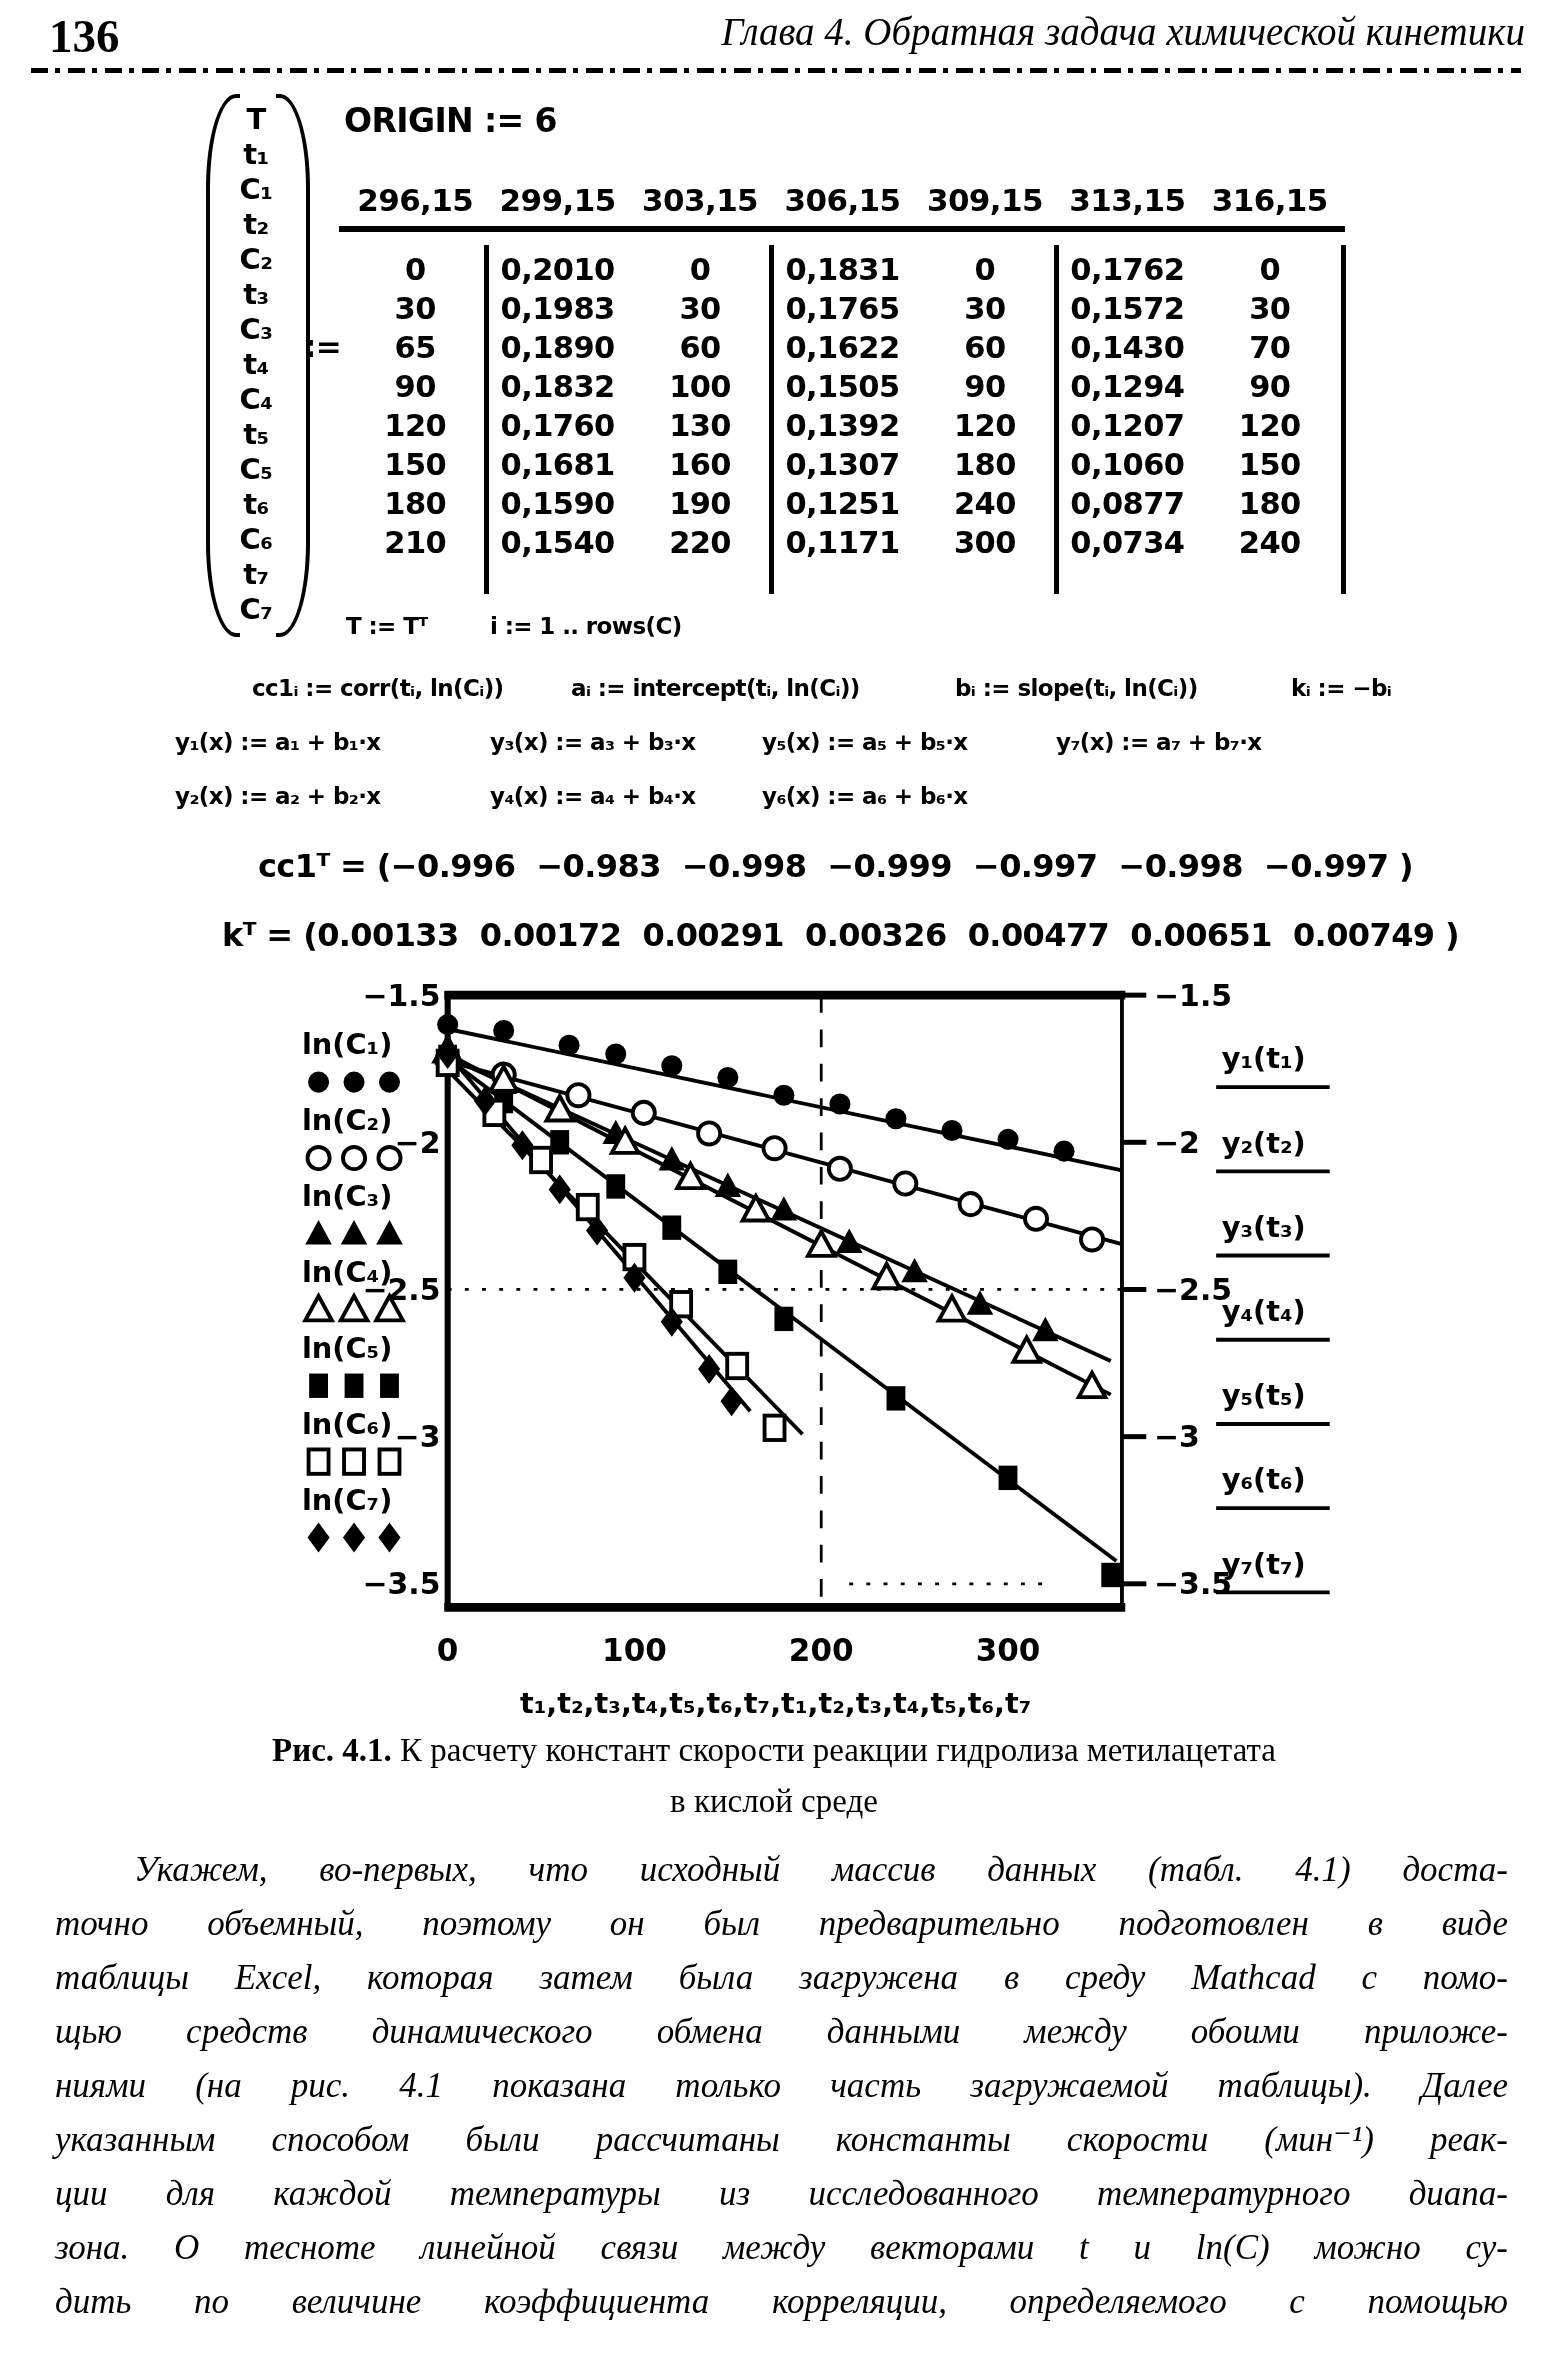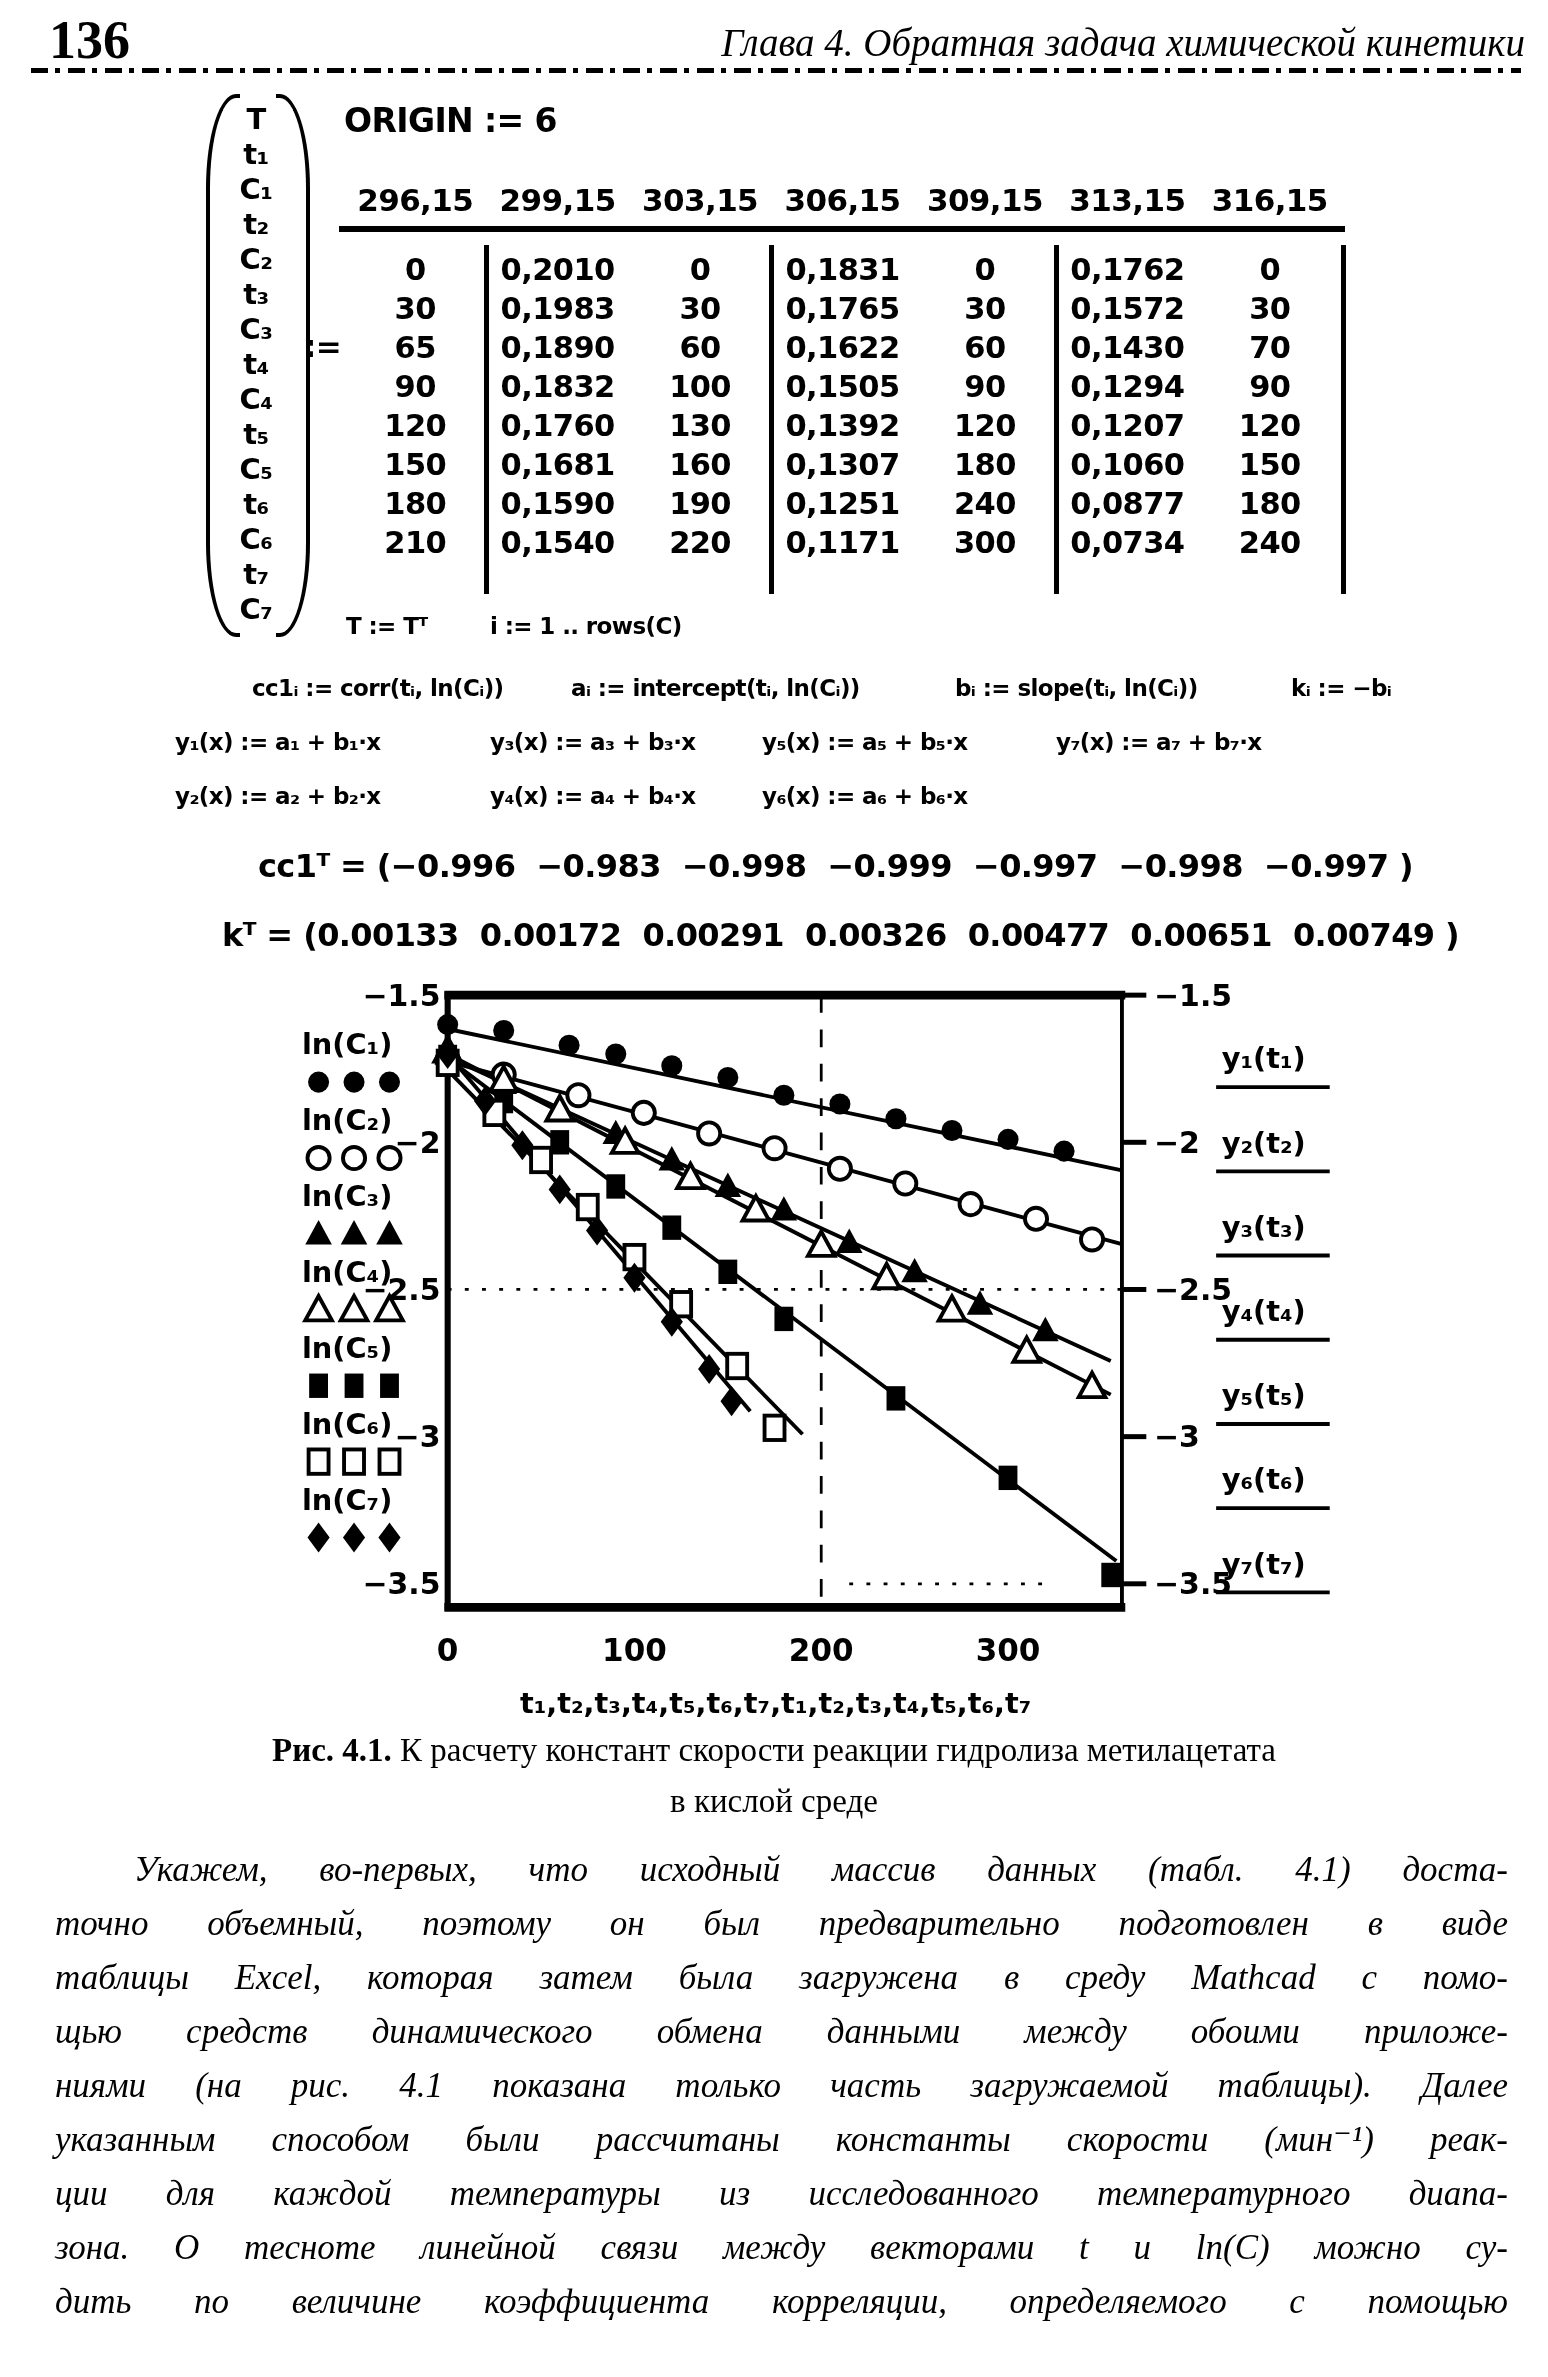--- a/index.html
+++ b/index.html
@@ -1,21 +1,21 @@
 <!DOCTYPE html>
 <html style="font-size:9px"><head>
 <meta charset="utf-8">
 <style>
   html,body{margin:0;padding:0;background:#888;}
   .page{position:relative;width:1548px;height:2377px;background:#ffffff;color:#000;overflow:hidden;}
   .abs{position:absolute;}
   .serif{font-family:"Liberation Serif","DejaVu Serif",serif;}
   .mc{font-family:"DejaVu Sans","Liberation Sans",sans-serif;font-weight:700;letter-spacing:-0.6px;}
-  #page-number{left:49px;top:9px;font-size:54px;font-weight:700;}
-  #chapter-header{right:23px;top:20px;font-size:39px;font-style:italic;}
+  #page-number{left:49px;top:9px;font-size:47px;font-weight:700;}
+  #chapter-header{right:23px;top:9px;font-size:39px;font-style:italic;}
   #header-rule{left:30.5px;top:68px;width:1490px;height:5px;
      background:repeating-linear-gradient(90deg,#000 0 16.6px,transparent 16.6px 24.4px,#000 24.4px 29px,transparent 29px 37px);}
   #origin{left:344px;top:101px;font-size:33px;}
   .paren{width:30px;height:535px;top:94px;}
   #paren-l{left:206px;border-left:4.4px solid #000;border-top:4.4px solid #000;border-bottom:4.4px solid #000;border-radius:30px 0 0 30px / 94px 0 0 94px;}
   #paren-r{left:276px;border-right:4.4px solid #000;border-top:4.4px solid #000;border-bottom:4.4px solid #000;border-radius:0 30px 30px 0 / 0 94px 94px 0;}
   #vector-items{left:217px;top:102px;width:78px;text-align:center;font-size:29px;line-height:35px;}
   #assign-sym{left:304px;top:328px;font-size:31px;}
   #temp-headers{left:344px;top:182px;width:997px;display:grid;grid-template-columns:repeat(7,1fr);text-align:center;font-size:31px;}
   #table-rule{left:339px;top:226px;width:1006px;height:5.5px;background:#000;}

